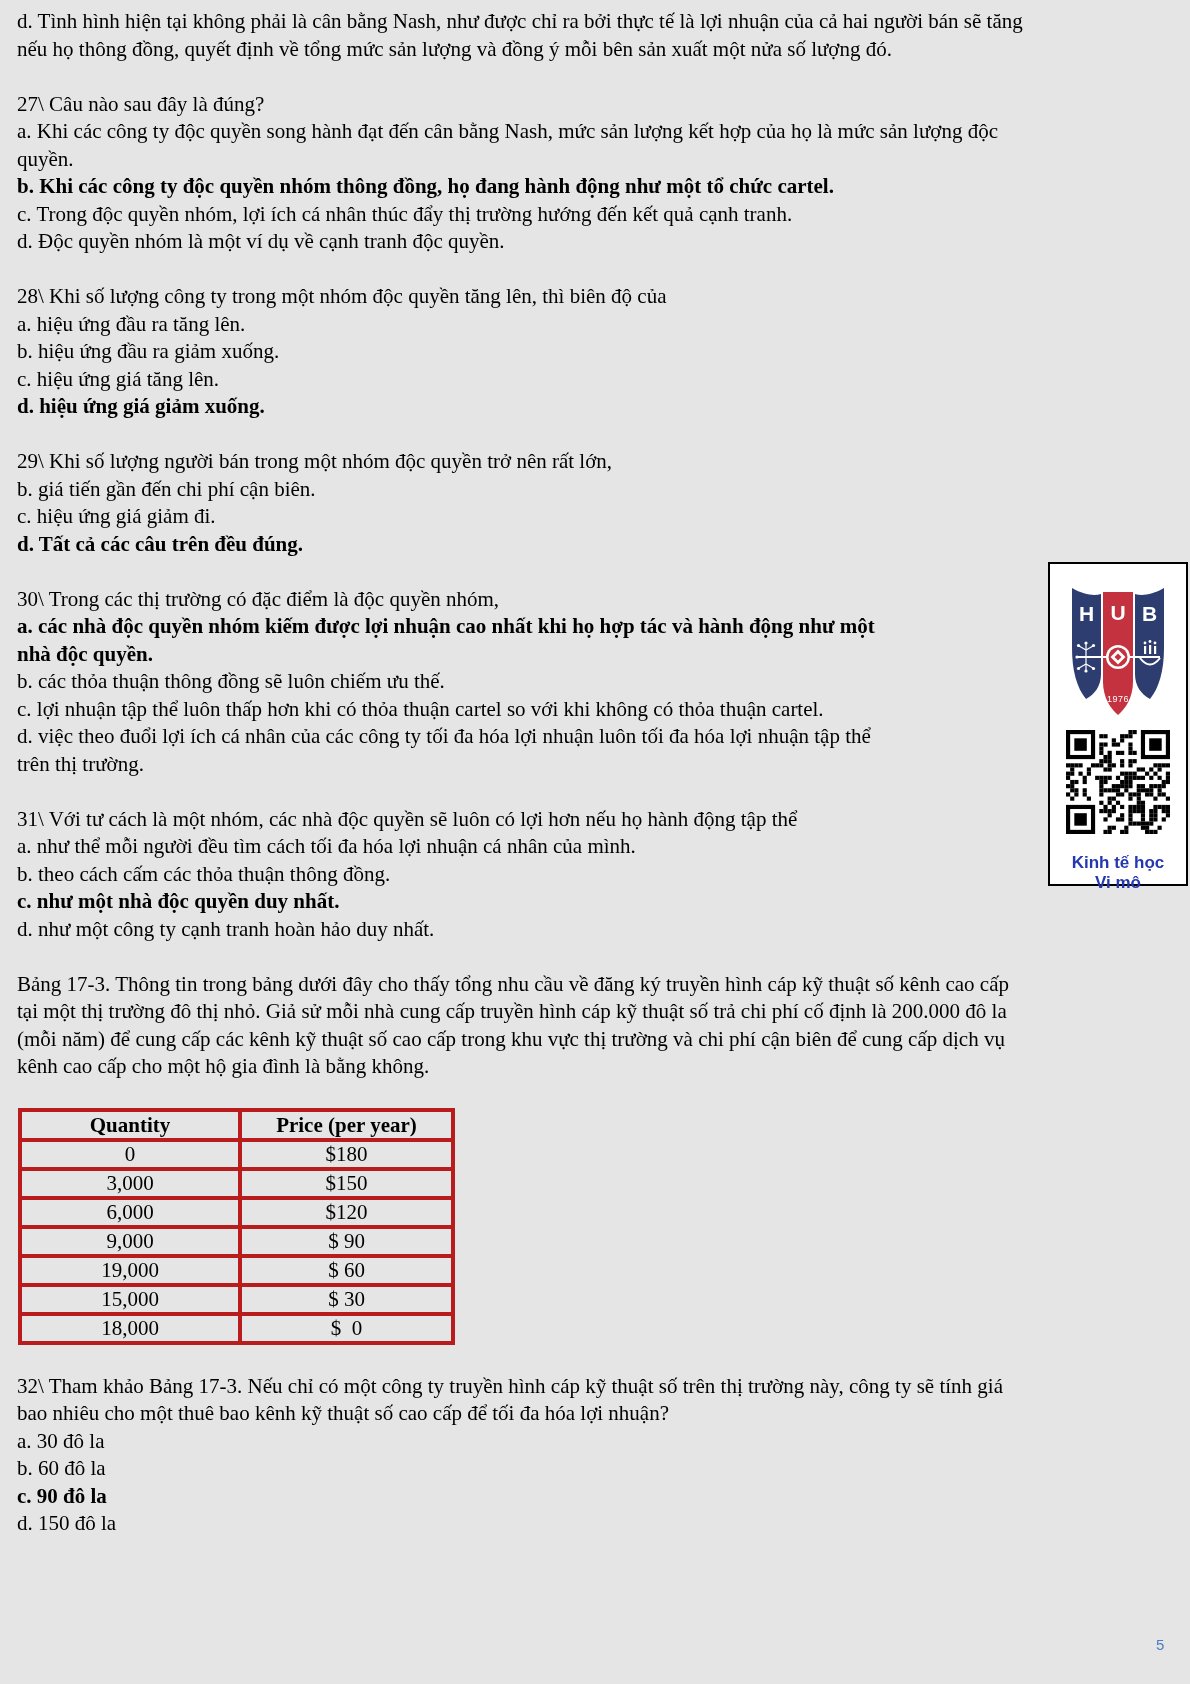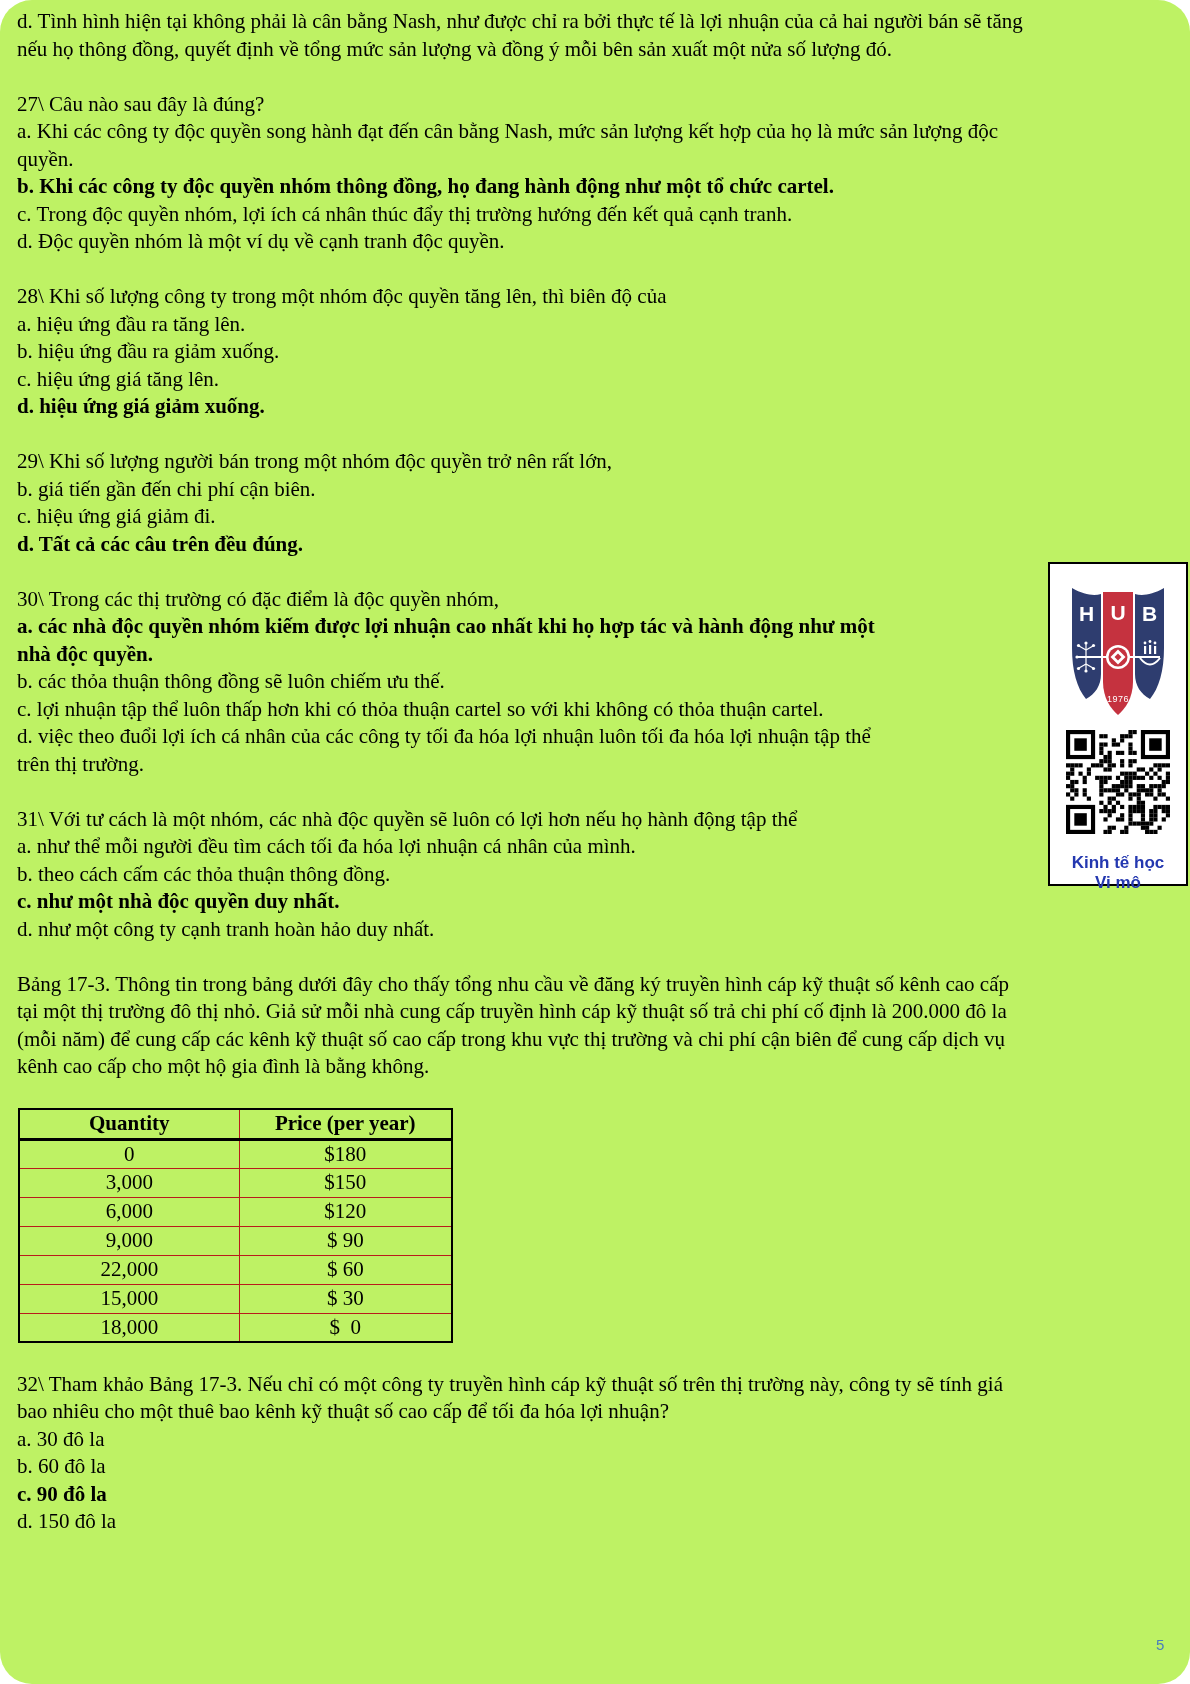--- a/index.html
+++ b/index.html
@@ -1,25 +1,24 @@
 <!DOCTYPE html>
 <html><head>
 <meta charset="utf-8">
 <style>
   * { margin: 0; padding: 0; box-sizing: border-box; }
   body { background: #ffffff; }
   .page {
     position: relative;
     width: 1190px;
     height: 1684px;
-    background: #bef264;
+    background: #e5e5e5;
     font-family: "Liberation Serif", serif;
     color: #000;
     overflow: hidden;
-    border-radius: 32px;
   }
   .textflow {
     position: absolute;
     left: 17px;
     top: 8px;
     width: 1160px;
     font-size: 21px;
   }
   .line {
     height: 27.5px;
@@ -29,21 +28,21 @@
   .line.bold { font-weight: bold; }
 
   table.demand-table {
     border-collapse: collapse;
     border: 2px solid #000;
     table-layout: fixed;
     width: 433px;
     margin-left: 1px;
   }
   table.demand-table th, table.demand-table td {
-    border: 1px solid #b91c1c;
+    border: 4px solid #b91c1c;
     text-align: center;
     font-size: 21px;
     white-space: pre;
     padding: 0;
   }
   table.demand-table th {
     font-weight: bold;
     height: 30px;
     border-bottom: 3px solid #000;
   }
@@ -166,21 +165,21 @@
           </tr>
           <tr>
             <td>6,000</td>
             <td>$120</td>
           </tr>
           <tr>
             <td>9,000</td>
             <td>$ 90</td>
           </tr>
           <tr>
-            <td>22,000</td>
+            <td>19,000</td>
             <td>$ 60</td>
           </tr>
           <tr>
             <td>15,000</td>
             <td>$ 30</td>
           </tr>
           <tr>
             <td>18,000</td>
             <td>$  0</td>
           </tr>

